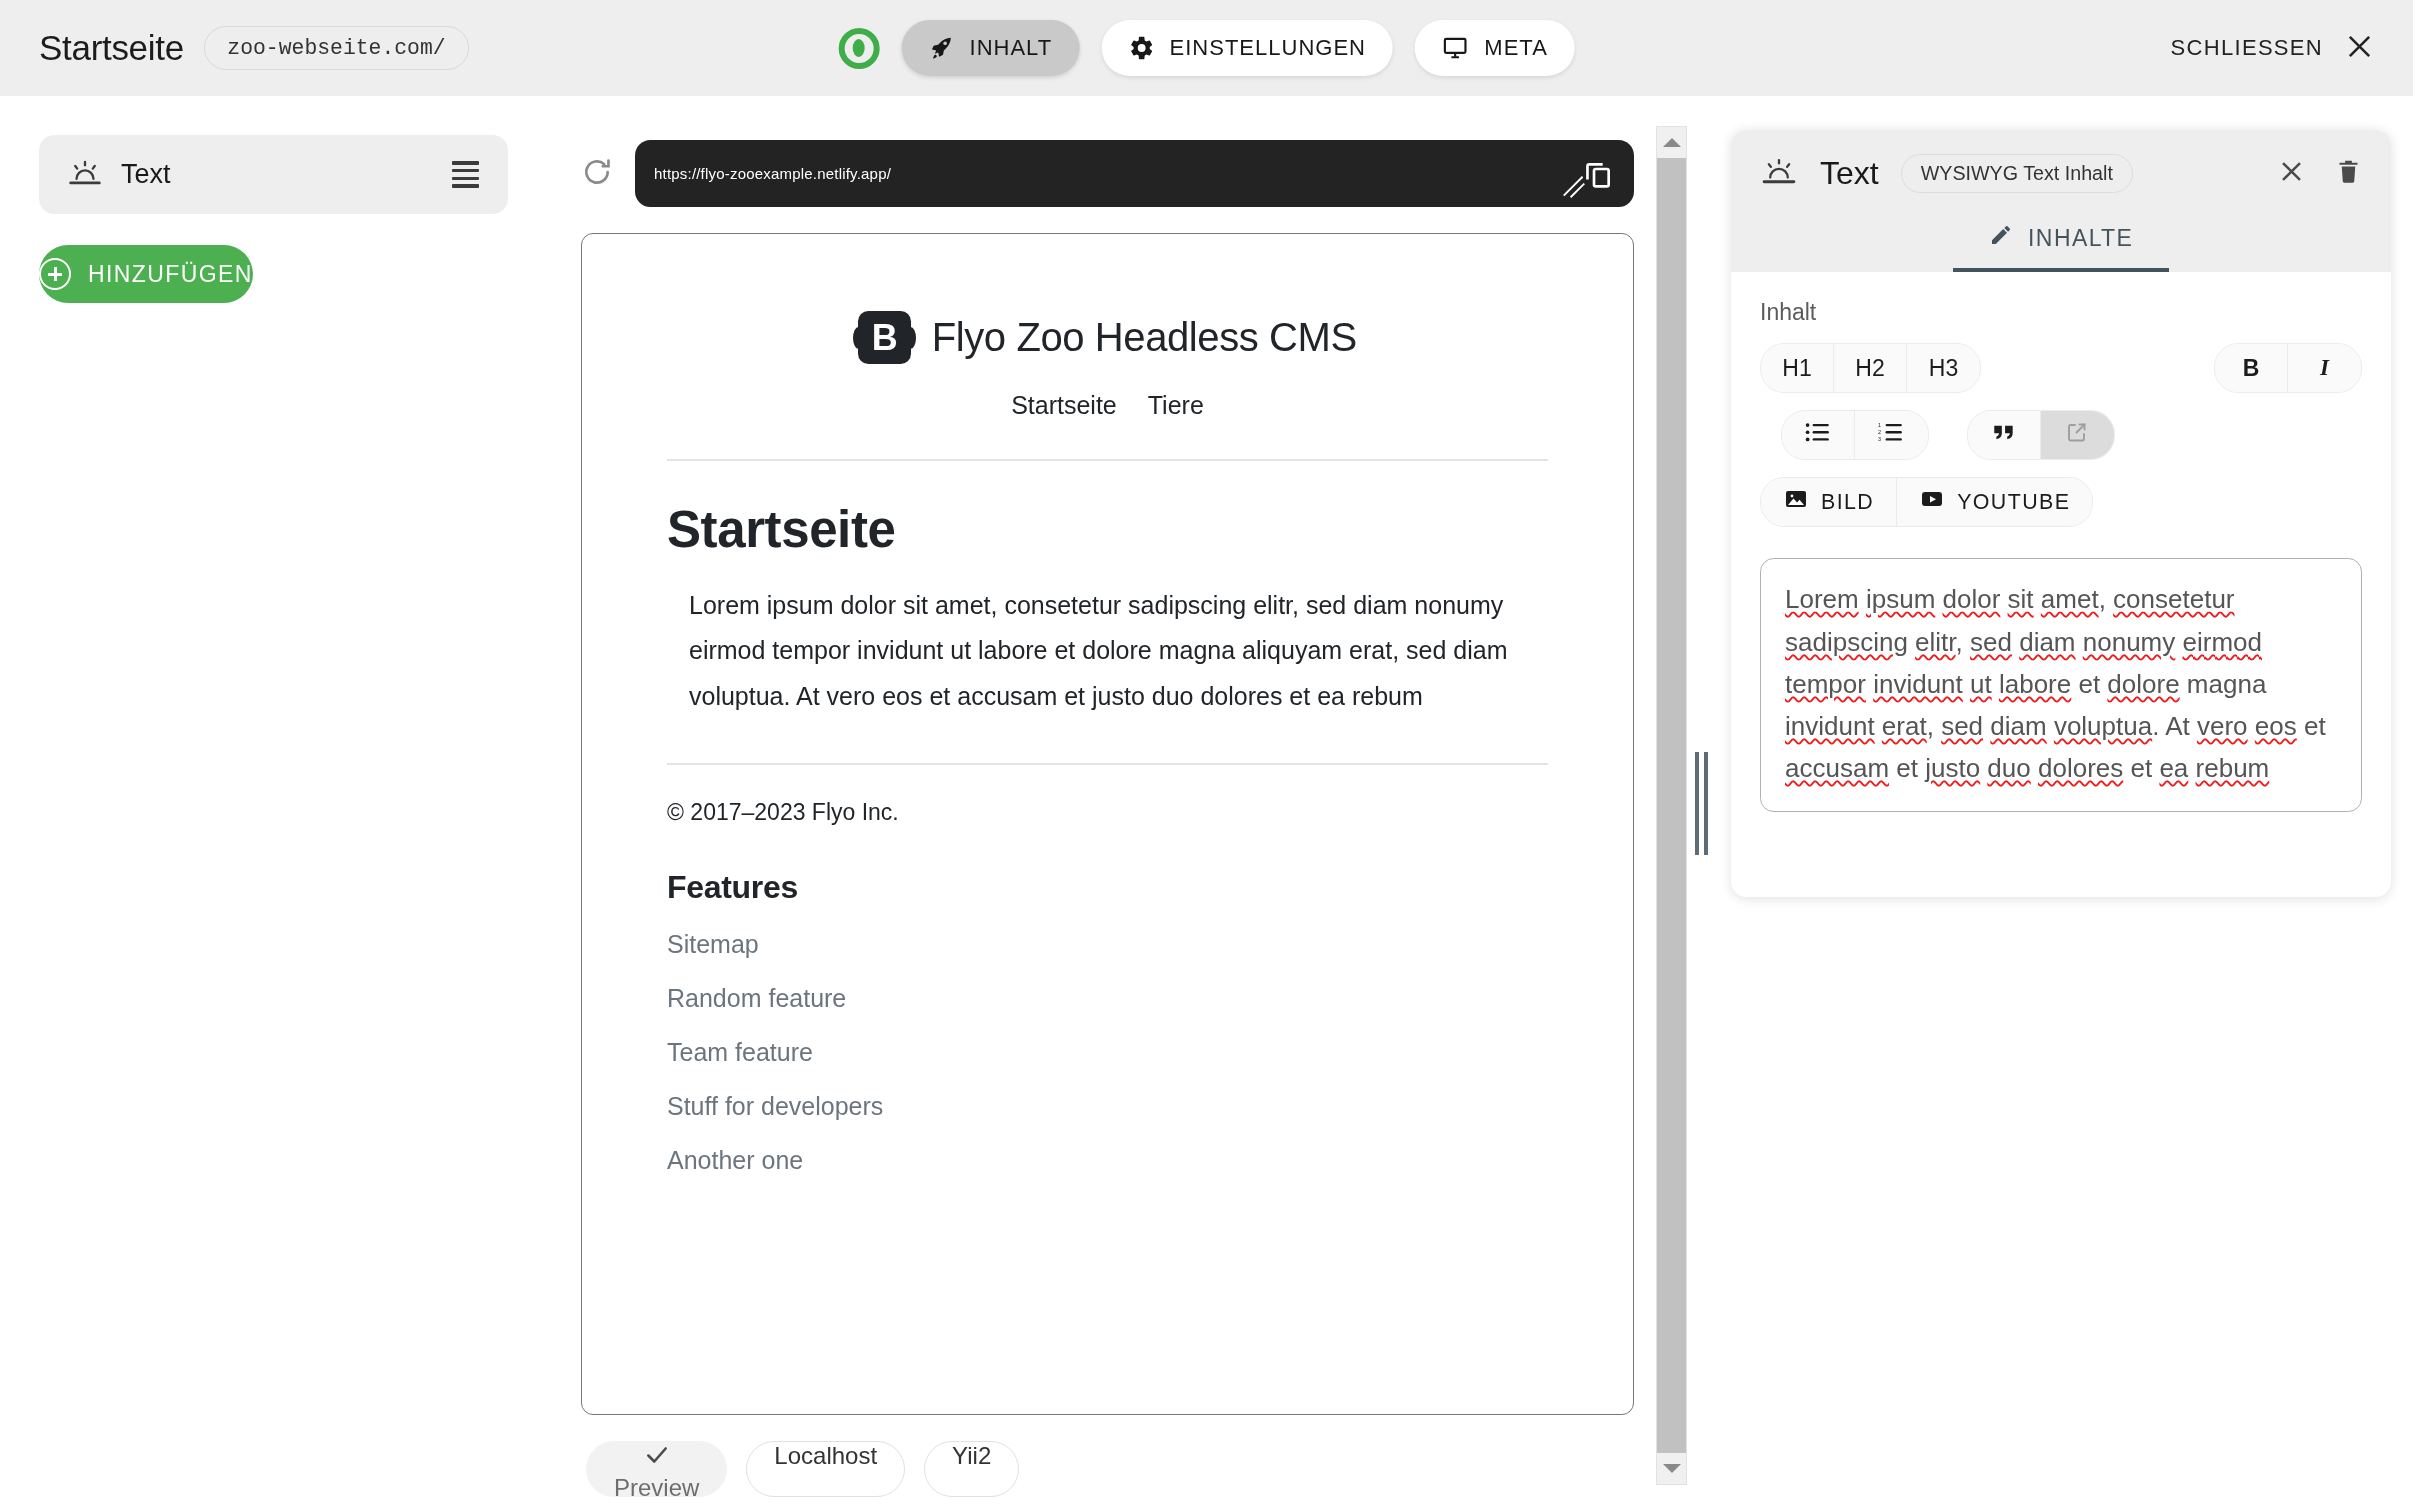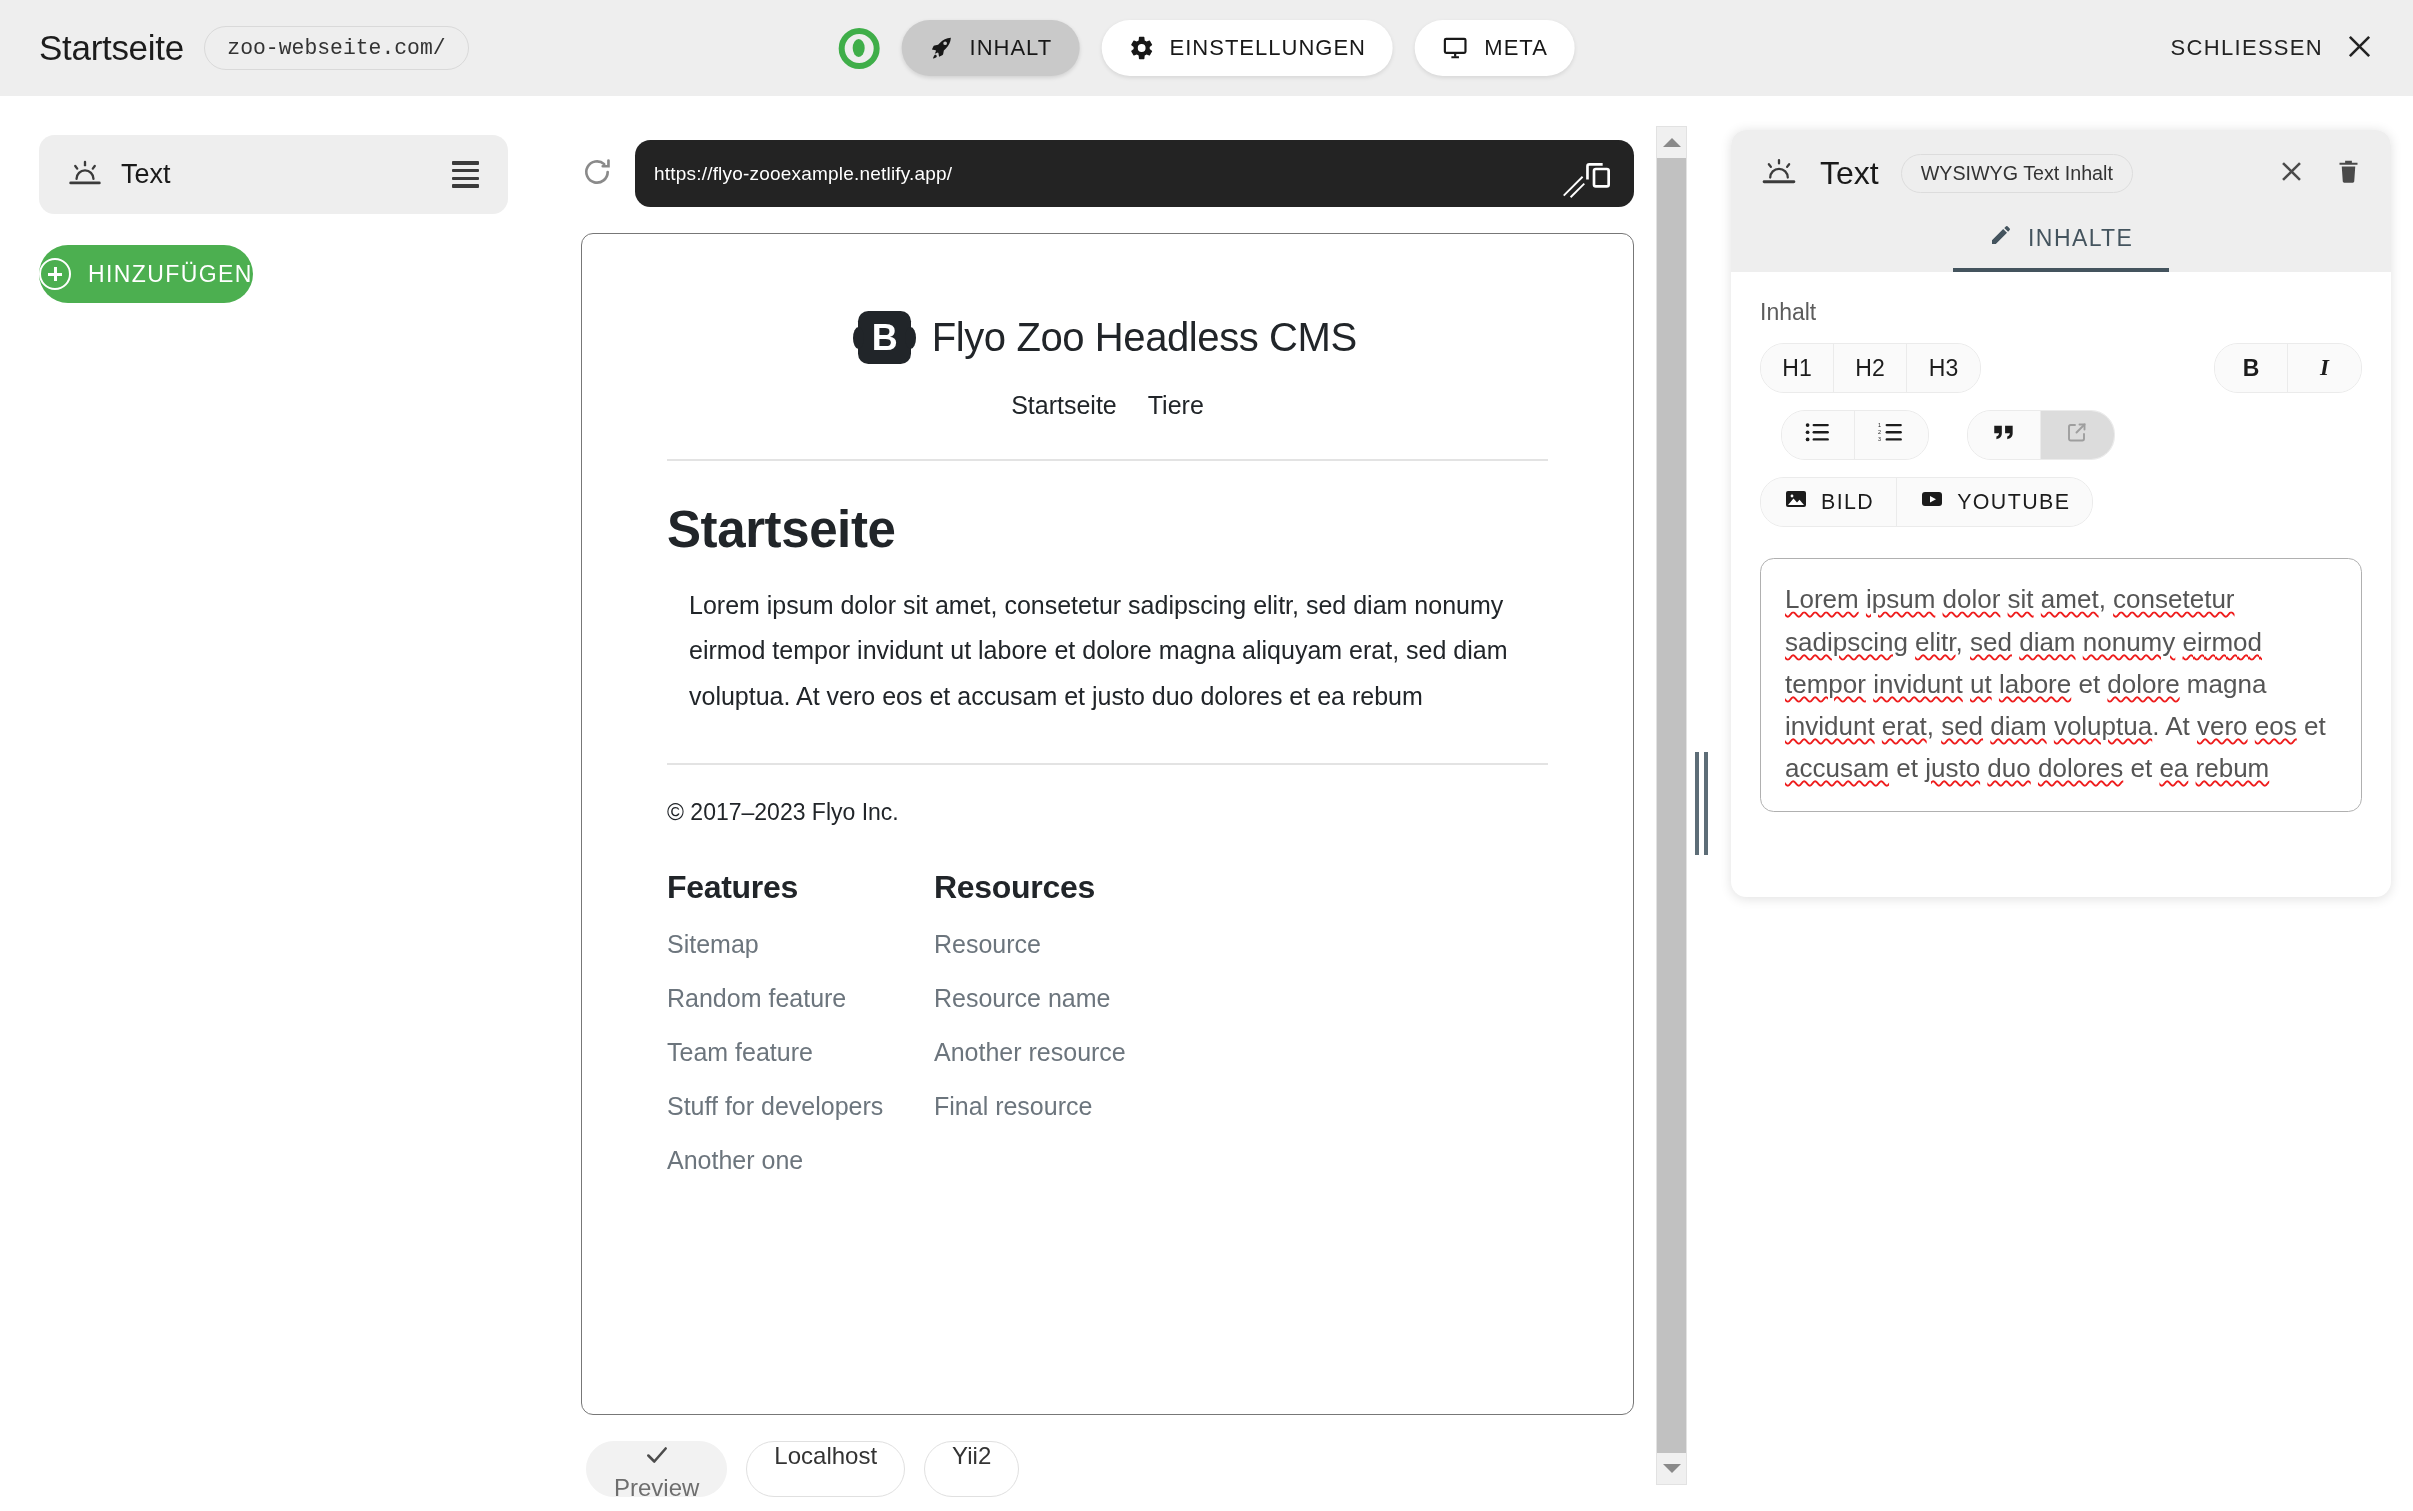--- a/index.html
+++ b/index.html
@@ -79,21 +79,21 @@
   .plus-circle::after { top: 6.8px; bottom: 6.8px; left: 13px; width: 2.6px; }
 
   
   .preview-area { position: absolute; left: 547px; top: 96px; width: 1128px; bottom: 0; background: #ffffff; }
   .url-row { display: flex; align-items: center; gap: 22px; padding: 44px 41px 0 34px; }
   .reload-icon { cursor: pointer; flex: none; }
   .url-bar {
     position: relative; flex: 1; height: 67px; border-radius: 15.4px;
     background: #232323; display: flex; align-items: center; padding: 0 19px;
   }
-  .url-text { color: #ffffff; font-size: 19px; letter-spacing: 0.2px; }
+  .url-text { color: #ffffff; font-size: 15px; letter-spacing: 0.2px; }
   .copy-icon { position: absolute; right: 20.5px; top: 17px; cursor: pointer; }
   .resize-grip { position: absolute; right: 48px; bottom: 5.1px; }
 
   .site-card {
     margin: 26px 41px 0 34px; height: 1182px;
     border: 1.7px solid #777777; border-radius: 12px;
     background: #ffffff; overflow: hidden; position: relative;
   }
   .site-inner { padding: 51px 85px 0 85px; }
   .site-brand { display: flex; align-items: center; justify-content: center; gap: 20.5px; margin-top: 26px; }
@@ -348,29 +348,20 @@
 
         <div class="site-cols">
           <div class="site-col">
             <h3>Features</h3>
             <ul>
               <li>Sitemap</li>
               <li>Random feature</li>
               <li>Team feature</li>
               <li>Stuff for developers</li>
               <li>Another one</li>
-            </ul>
-          </div>
-          <div class="site-col">
-            <h3>Resources</h3>
-            <ul>
-              <li>Resource</li>
-              <li>Resource name</li>
-              <li>Another resource</li>
-              <li>Final resource</li>
             </ul>
           </div>
         </div>
       </div>
     </div>
 
     <div class="bottom-tabs">
       <div class="tab-pill active">
         <span>
           <svg width="26" height="26" viewBox="0 0 24 24" fill="none" stroke="#4c4c4c" stroke-width="2.4" stroke-linecap="round" stroke-linejoin="round">

